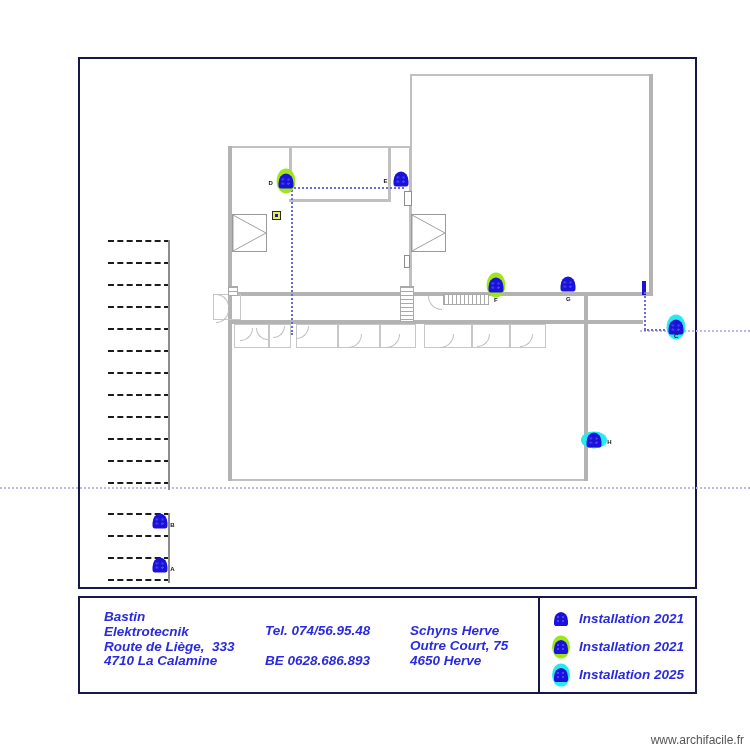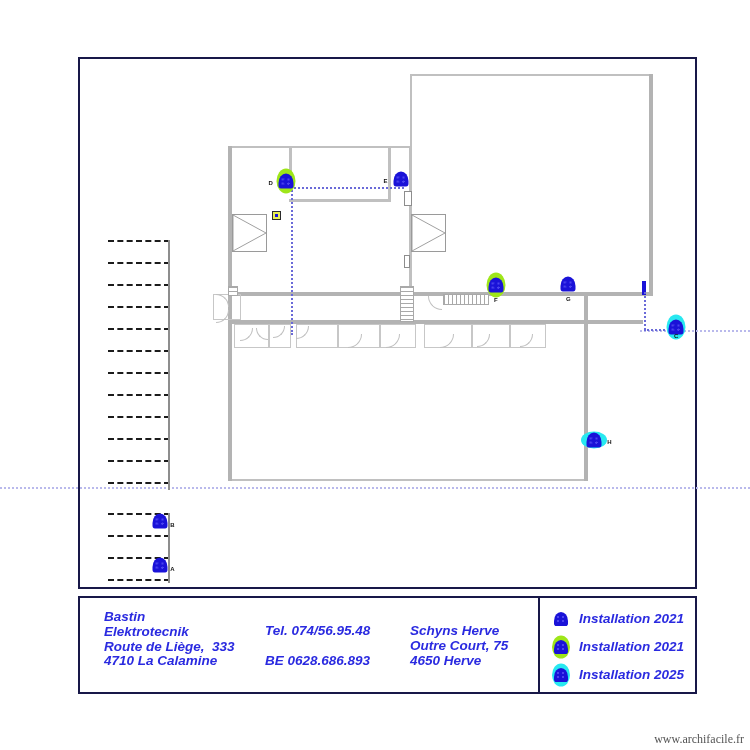--- a/index.html
+++ b/index.html
@@ -73,21 +73,21 @@
           border:2px solid #181848;box-sizing:border-box;display:flex;background:#fff;}
   .fo-left{position:relative;flex:0 0 458px;border-right:2px solid #181848;}
   .fo-right{position:relative;flex:1;}
   .fo-col{position:absolute;font-style:italic;font-weight:bold;color:#2a2ae0;
           font-size:13.5px;line-height:14.8px;white-space:pre;}
   .legrow{position:absolute;display:flex;align-items:center;gap:7px;}
   .legrow .lg-lbl{font-style:italic;font-weight:bold;color:#2a2ae0;font-size:13.5px;white-space:nowrap;}
   .legsym{position:relative;width:20px;height:22px;flex:0 0 20px;}
 
   #watermark{position:absolute;right:6px;bottom:3px;font-size:12px;color:#555;
-             font-family:Liberation Serif, serif;}
+             font-family:Liberation Sans, sans-serif;}
 </style>
 </head>
 <body>
 
 <div id="stage">
 
   <div class="frame" style="left:78px;top:57px;width:619px;height:532px;"></div>
 
   <div class="lav-h" style="left:0px;top:487px;width:750px;"></div>
   <div class="lav-h" style="left:640px;top:330px;width:110px;"></div>

